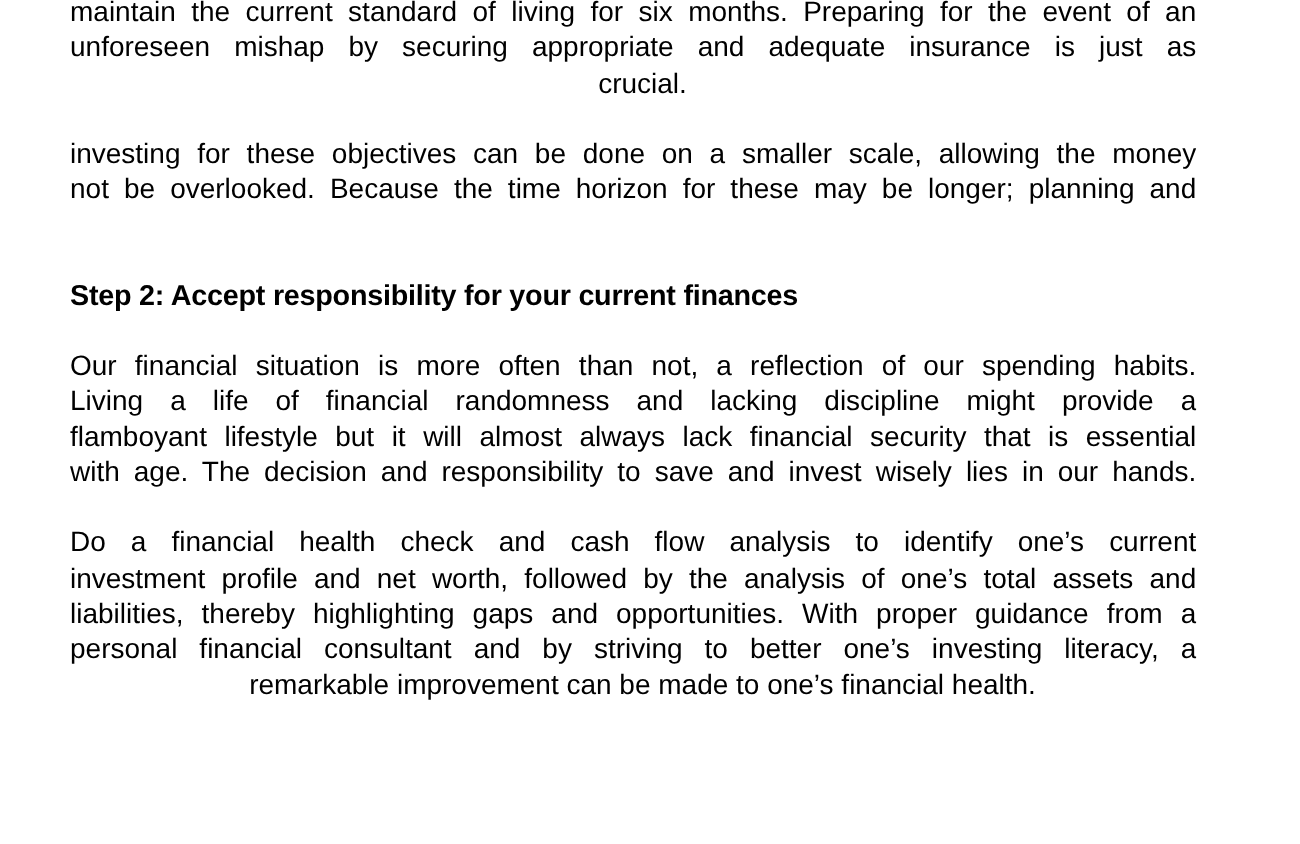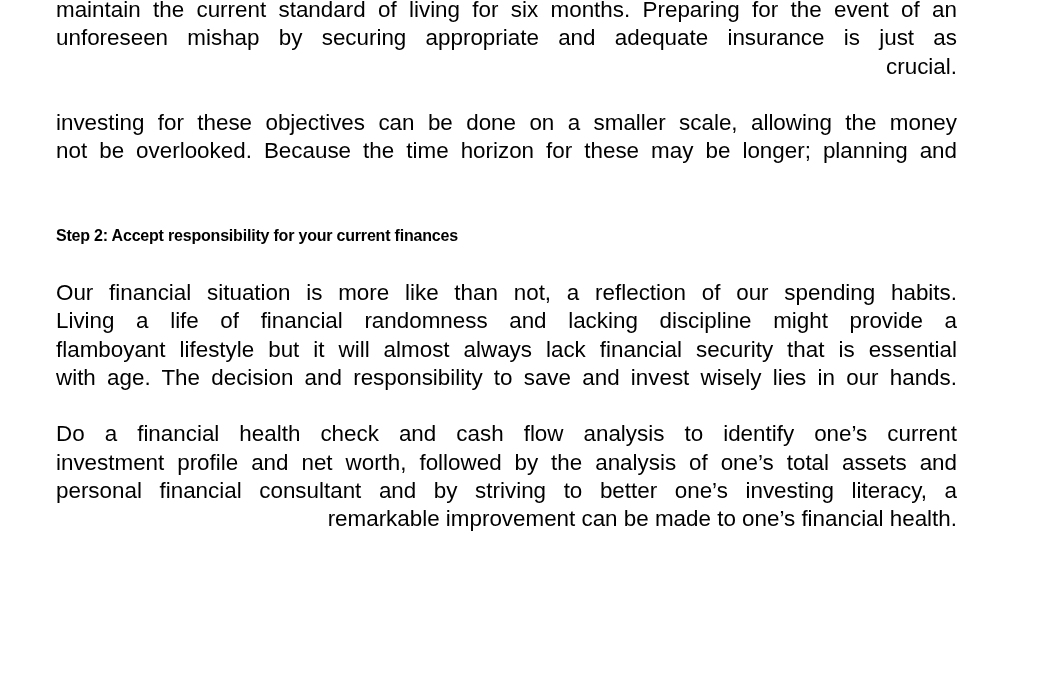--- a/index.html
+++ b/index.html
@@ -31,28 +31,28 @@
       white-space: nowrap;
       height: 28.3px;
     }
     .line.j {
       text-align: justify;
       text-align-last: justify;
       white-space: normal;
       overflow: hidden;
     }
     .line.last {
-      text-align: right;
+      text-align: center;
       margin-left: 15px;
     }
     .gap1 { height: 28.3px; }
     .gap2 { height: 56.6px; }
     .heading {
       margin: 0;
-      font-size: 16px;
+      font-size: 23px;
       line-height: 28.3px;
       font-weight: bold;
       font-family: "Liberation Sans", sans-serif;
       letter-spacing: -0.2px;
     }
   </style>
 </head>
 <body>
 
 <div class="page">
@@ -70,28 +70,29 @@
     <span class="line j">not be overlooked. Because the time horizon for these may be longer; planning and</span>
   </p>
 
   <div class="gap2"></div>
 
   <h2 class="heading">Step 2: Accept responsibility for your current finances</h2>
 
   <div class="gap1"></div>
 
   <p class="para">
-    <span class="line j">Our financial situation is more like than not, a reflection of our spending habits.</span>
+    <span class="line j">Our financial situation is more often than not, a reflection of our spending habits.</span>
     <span class="line j">Living a life of financial randomness and lacking discipline might provide a</span>
     <span class="line j">flamboyant lifestyle but it will almost always lack financial security that is essential</span>
     <span class="line j">with age. The decision and responsibility to save and invest wisely lies in our hands.</span>
   </p>
 
   <div class="gap1"></div>
 
   <p class="para">
     <span class="line j">Do a financial health check and cash flow analysis to identify one’s current</span>
     <span class="line j">investment profile and net worth, followed by the analysis of one’s total assets and</span>
+    <span class="line j">liabilities, thereby highlighting gaps and opportunities. With proper guidance from a</span>
     <span class="line j">personal financial consultant and by striving to better one’s investing literacy, a</span>
     <span class="line last">remarkable improvement can be made to one’s financial health.</span>
   </p>
 
 </div>
 
 </body></html>

